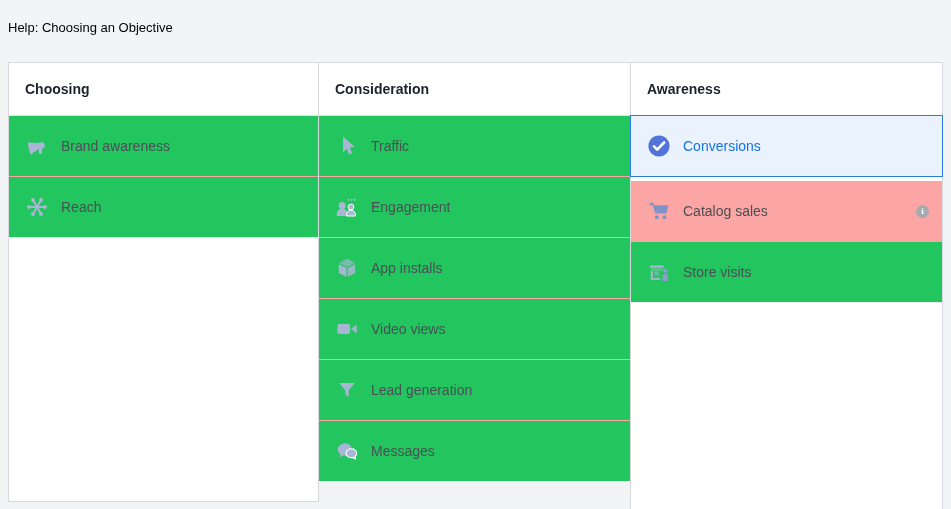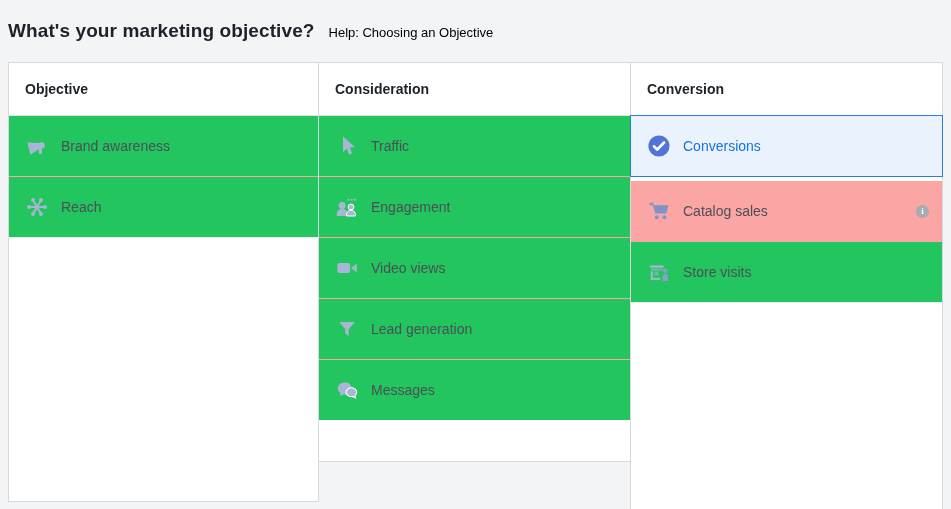--- a/index.html
+++ b/index.html
@@ -42,28 +42,27 @@
   .info-badge{
     margin-left:auto;margin-right:13px;width:13px;height:13px;border-radius:50%;
     background:#a6aab1;color:#fff;font-size:9px;line-height:13px;font-weight:bold;
     text-align:center;font-family:"Liberation Serif",serif;cursor:pointer;flex:none;
   }
 </style>
 </head>
 <body>
 
 <div class="page-header">
-  <h1 class="page-title">What's your marketing objective?</h1>
   <a class="help-link">Help: Choosing an Objective</a>
 </div>
 
 <div class="objectives">
 
   <div class="col col-awareness">
-    <div class="col-header">Objective</div>
+    <div class="col-header">Choosing</div>
 
     <div class="row">
       <span class="icon">
         <svg width="24" height="24" viewBox="0 0 24 24">
           <g fill="#a9b5d4" transform="rotate(-14 12 12)">
             <path d="M3.5 6.4 L14.2 9.4 H16.6 a3.2 3.2 0 0 1 0 6.4 h-.5 l-1 5 -3.1-.6 .9-4.5 L3.5 18.8 z"></path>
           </g>
         </svg>
       </span>
       <span class="label">Brand awareness</span>
@@ -119,20 +118,32 @@
             <g stroke="#fff" stroke-width="1">
               <circle cx="16" cy="12" r="2.9"></circle>
               <path d="M11.6 21 v-1.4 a4.4 4.4 0 0 1 8.8 0 V21 z"></path>
             </g>
           </g>
         </svg>
       </span>
       <span class="label">Engagement</span>
     </div>
 
+    <div class="row">
+      <span class="icon">
+        <svg width="24" height="24" viewBox="0 0 24 24">
+          <g fill="#a9b5d4">
+            <polygon points="12,2.6 20.2,6.9 12,11.2 3.8,6.9" opacity="0.65"></polygon>
+            <polygon points="3.8,8.2 11.4,12.1 11.4,20.8 3.8,16.9"></polygon>
+            <polygon points="20.2,8.2 12.6,12.1 12.6,20.8 20.2,16.9" opacity="0.85"></polygon>
+          </g>
+        </svg>
+      </span>
+      <span class="label">App installs</span>
+    </div>
 
     <div class="row">
       <span class="icon">
         <svg width="24" height="24" viewBox="0 0 24 24">
           <g fill="#a9b5d4">
             <rect x="2.4" y="7" width="12.6" height="10" rx="1.8"></rect>
             <path d="M21.8 7.4 v9.2 L15.8 12 z" opacity="0.9"></path>
           </g>
         </svg>
       </span>
@@ -155,21 +166,21 @@
             <path d="M9.8 4.4 c-3.9 0-7 2.7-7 6 0 1.9 1 3.6 2.7 4.7 L5 18.2 l3.1-1.7 c.55.1 1.1.15 1.7.15 3.9 0 7-2.7 7-6.1 0-3.4-3.1-6.25-7-6.25z"></path>
             <path stroke="#fff" stroke-width="1.1" d="M16.4 9.8 c-2.9 0-5.3 2-5.3 4.4 0 2.4 2.4 4.4 5.3 4.4 .5 0 1-.06 1.4-.17 l2.7 1.45 -.45-2.5 c1-.8 1.65-1.95 1.65-3.18 0-2.4-2.4-4.4-5.3-4.4z"></path>
           </g>
         </svg>
       </span>
       <span class="label">Messages</span>
     </div>
   </div>
 
   <div class="col col-conversion">
-    <div class="col-header">Conversion</div>
+    <div class="col-header">Awareness</div>
 
     <div class="row selected">
       <span class="icon">
         <svg width="24" height="24" viewBox="0 0 24 24">
           <circle cx="12" cy="12" r="10.6" fill="#5274d9"></circle>
           <path d="M7 12.4 l3.2 3.2 6.9-7.1" stroke="#fff" stroke-width="2.7" fill="none" stroke-linecap="round" stroke-linejoin="round"></path>
         </svg>
       </span>
       <span class="label">Conversions</span>
     </div>

